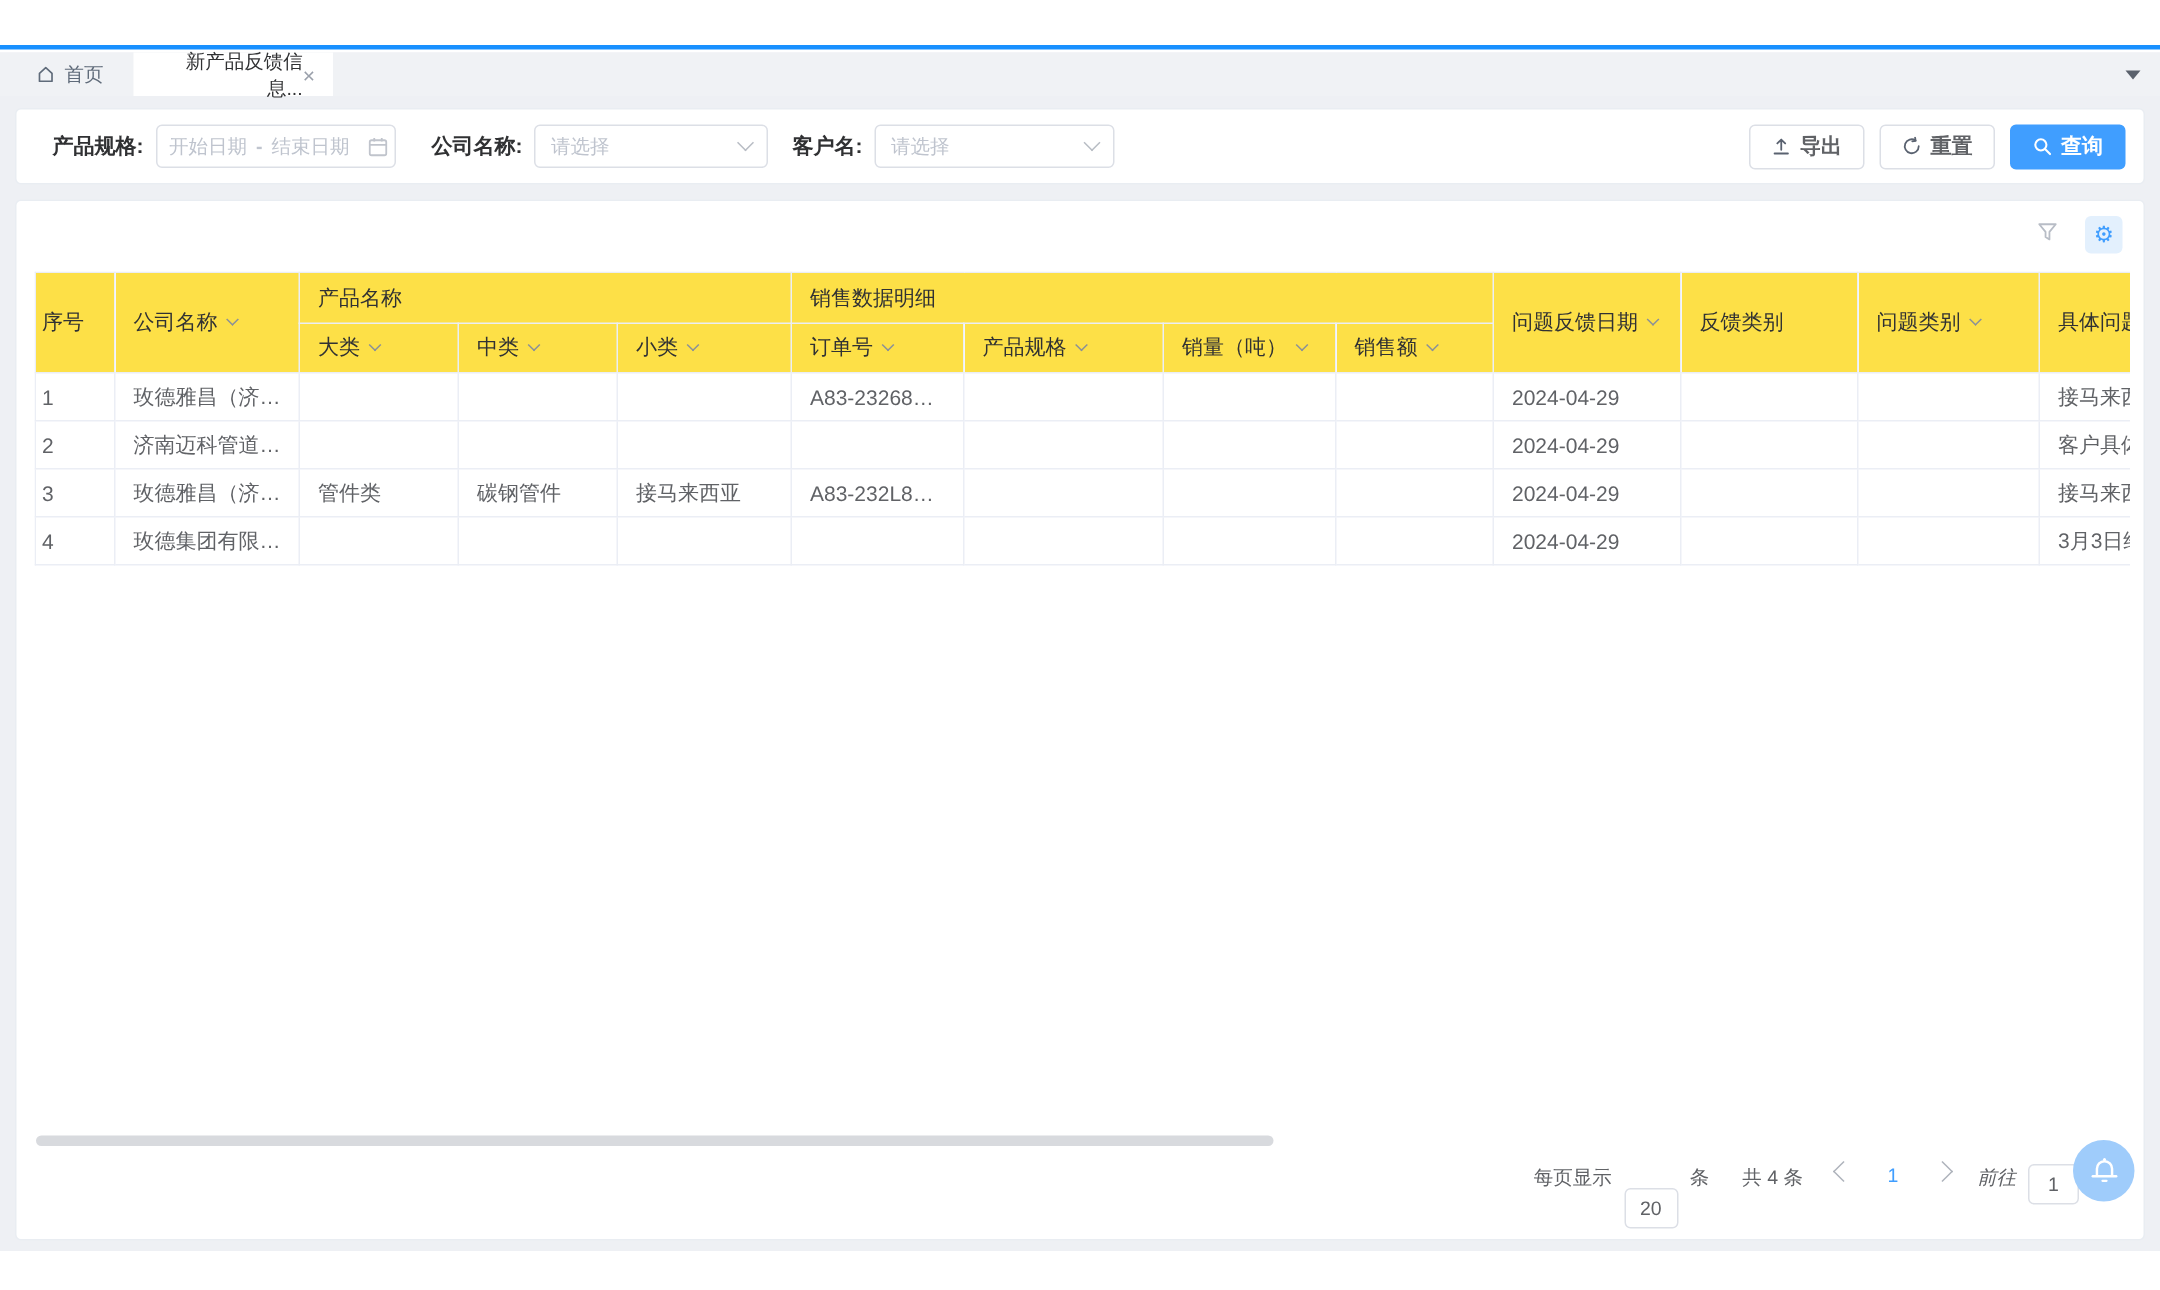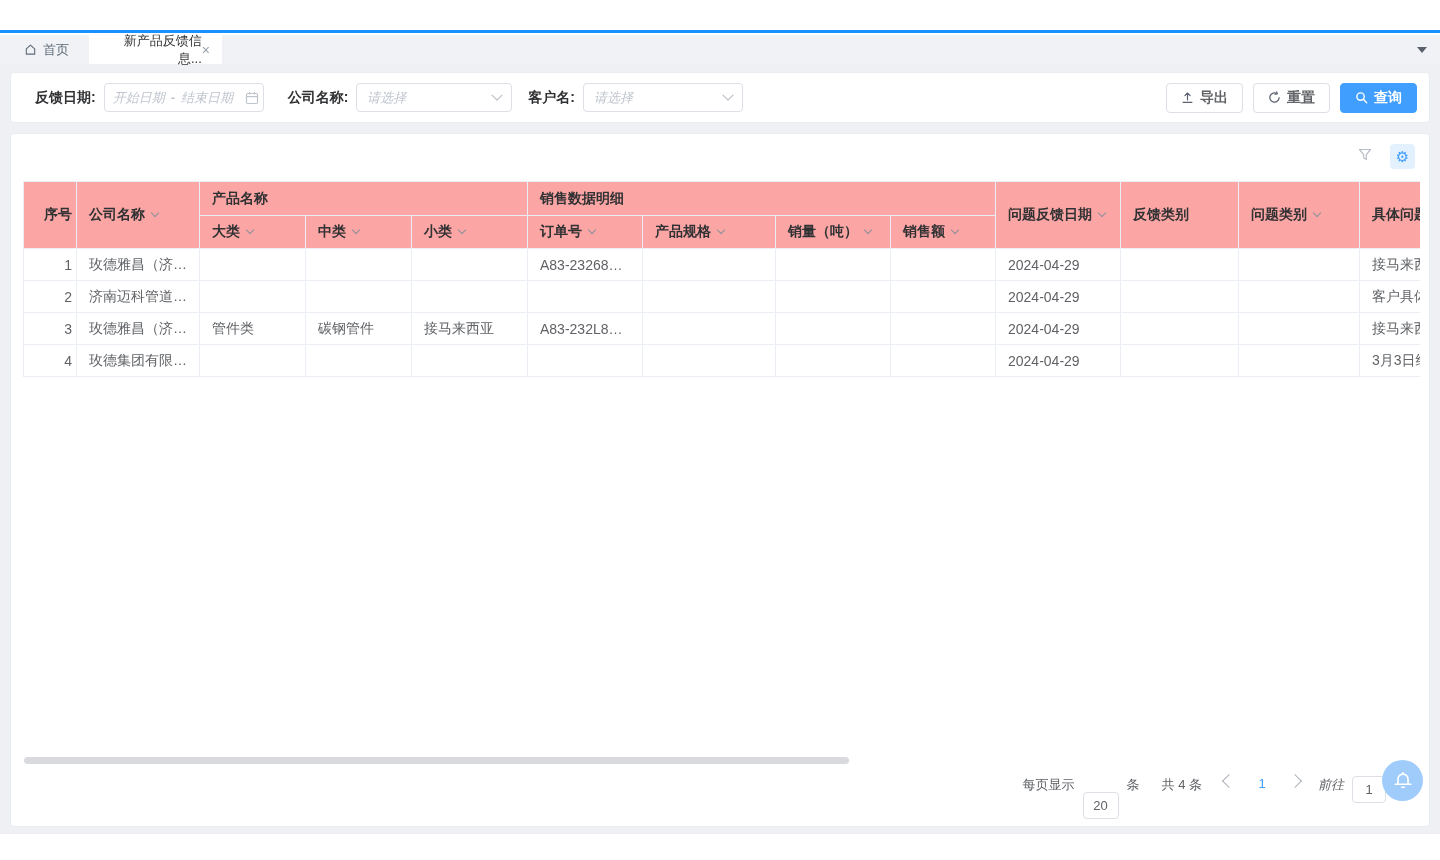--- a/index.html
+++ b/index.html
@@ -19,21 +19,21 @@
   .tab-close { color:#9aa0ab; font-size:14px; line-height:1; cursor:pointer; }
   .tabs-caret { position:absolute; right:13px; top:12px; width:0; height:0;
     border-left:5px solid transparent; border-right:5px solid transparent; border-top:6px solid #5a616c; cursor:pointer; }
 
   
   .filter-panel { position:absolute; left:10px; top:37px; width:1420px; height:51px; background:#fff;
     border:1px solid #e9edf2; border-radius:4px; display:flex; align-items:center; padding:0 12px 0 24px; }
   .f-label { font-size:14px; font-weight:bold; color:#303133; white-space:nowrap; }
   .date-box { width:160px; height:29px; border:1px solid #dcdfe6; border-radius:4px; margin-left:8px;
     display:flex; align-items:center; padding:0 8px; gap:6px; background:#fff; cursor:text; }
-  .ph { font-size:13px; color:#bfc4ce; white-space:nowrap;font-style:italic; }
+  .ph { font-size:13px; color:#bfc4ce; white-space:nowrap; }
   .sep { font-size:13px; color:#bfc4ce; font-weight:bold; }
   .sel-box { width:156px; height:29px; border:1px solid #dcdfe6; border-radius:4px; margin-left:8px;
     display:flex; align-items:center; justify-content:space-between; padding:0 10px; background:#fff; cursor:pointer; }
   .sel-box.w160 { width:160px; }
   .chev { width:8px; height:8px; border-right:1.4px solid #b7bcc4; border-bottom:1.4px solid #b7bcc4;
     transform:rotate(45deg) translate(-2px,-2px); flex:none; }
   .gap24 { width:24px; flex:none; } .gap16 { width:16px; flex:none; }
   .spacer { flex:1; }
   .btn { height:30px; padding:0 14px; border:1px solid #dcdfe6; border-radius:4px; background:#fff;
     font-size:14px; color:#606266; display:flex; align-items:center; gap:6px; margin-left:10px; cursor:pointer;
@@ -43,25 +43,25 @@
   
   .main-panel { position:absolute; left:10px; top:98px; width:1420px; height:694px; background:#fff;
     border:1px solid #e9edf2; border-radius:4px; }
   .tool-funnel { position:absolute; right:56px; top:13px; cursor:pointer; }
   .tool-gear { position:absolute; right:14px; top:10px; width:25px; height:25px; border-radius:4px;
     background:#e3f0fd; color:#409eff; font-size:15px; line-height:25px; text-align:center; cursor:pointer; }
 
   .table-wrap { position:absolute; left:12px; top:47px; width:1397px; height:330px; overflow:hidden; }
   table { border-collapse:collapse; table-layout:fixed; width:1456px; font-size:14px; }
   th, td { border:1px solid #ebeef5; overflow:hidden; white-space:nowrap; text-overflow:ellipsis; }
-  thead th { background:#fca5a5; color:#303133; font-weight:bold; text-align:left; padding:0 12px; }
+  thead th { background:#fde047; color:#303133; font-weight:normal; text-align:left; padding:0 12px; }
   thead tr.gr th { height:34px; }
   thead tr.sub th { height:33px; }
   tbody td { height:32px; color:#606266; padding:0 12px; background:#fff; }
-  th.ctr, td.ctr { text-align:right; padding:0 4px; }
+  th.ctr, td.ctr { text-align:left; padding:0 4px; }
   .sort-caret { display:inline-block; width:6px; height:6px; border-right:1.4px solid #8a9099;
     border-bottom:1.4px solid #8a9099; transform:rotate(45deg); margin-left:7px; margin-bottom:3px; cursor:pointer; }
 
   .h-scroll { position:absolute; left:13px; top:623px; width:825px; height:7px; border-radius:4px;
     background:#d8dade; cursor:pointer; }
 
   
   .pagination { position:absolute; right:22px; top:642px; height:30px; display:flex; 
     font-size:13px; color:#606266; }
   .pg-input { width:36px; height:27px; border:1px solid #dcdfe6; border-radius:4px; text-align:center;
@@ -97,21 +97,21 @@
       <span>首页</span>
     </div>
     <div class="tab-active">
       <span>新产品反馈信息...</span>
       <span class="tab-close">×</span>
     </div>
     <div class="tabs-caret"></div>
   </div>
 
   <div class="filter-panel">
-    <span class="f-label">反馈日期:</span>
+    <span class="f-label">产品规格:</span>
     <div class="date-box">
       <span class="ph">开始日期</span>
       <span class="sep">-</span>
       <span class="ph">结束日期</span>
       <span class="spacer"></span>
       <span>
         <svg width="14" height="14" viewBox="0 0 14 14">
             <rect x="1.5" y="2.5" width="11" height="10" rx="1.2" fill="none" stroke="#c0c4cc" stroke-width="1.2"></rect>
             <line x1="1.5" y1="5.6" x2="12.5" y2="5.6" stroke="#c0c4cc" stroke-width="1.2"></line>
             <line x1="4.5" y1="1" x2="4.5" y2="3.4" stroke="#c0c4cc" stroke-width="1.2"></line>

